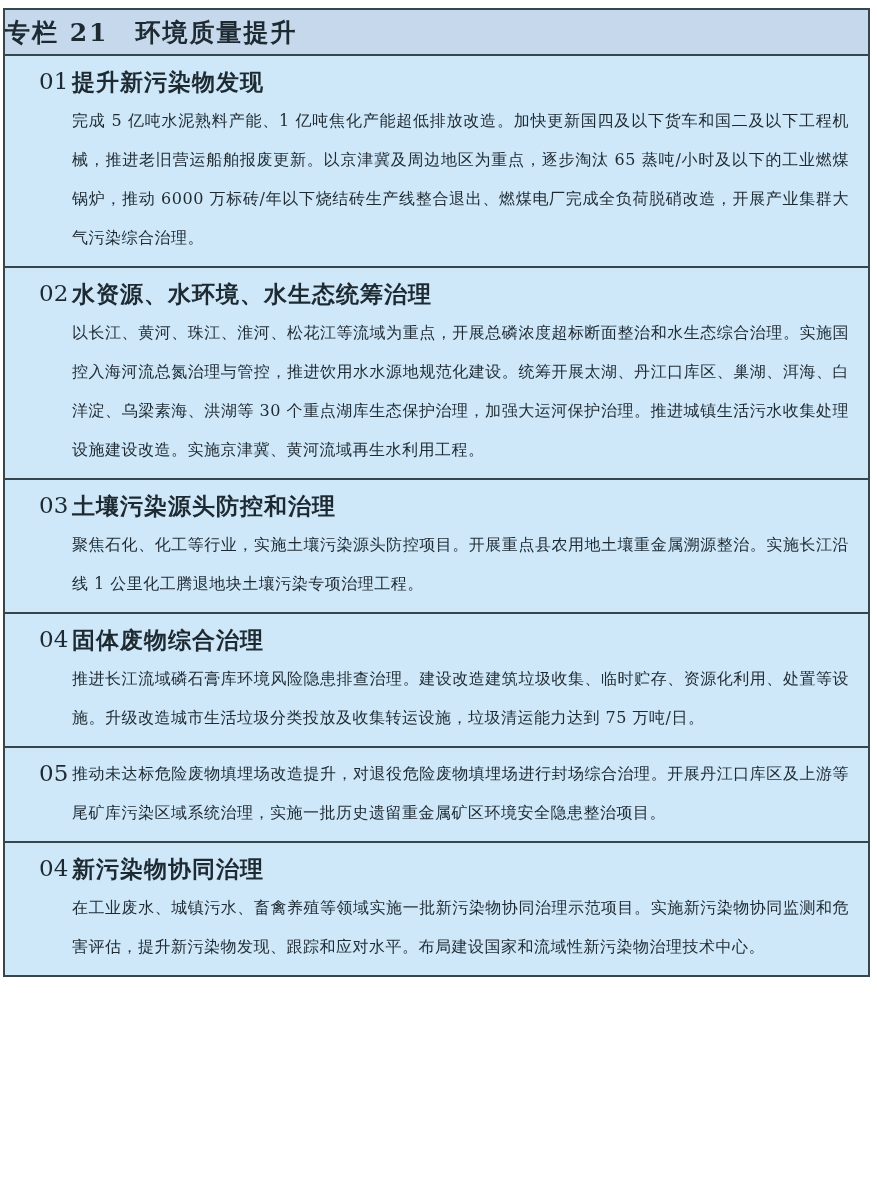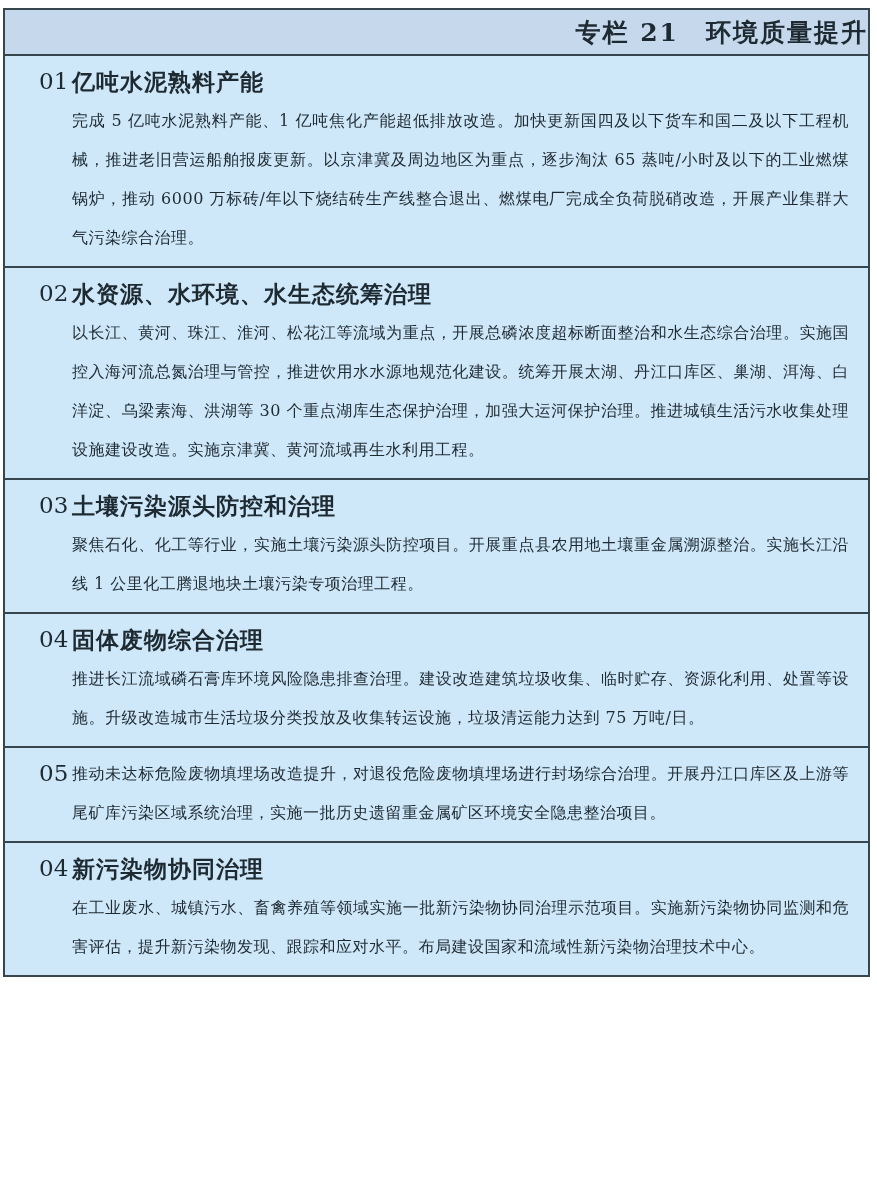--- a/index.html
+++ b/index.html
@@ -21,21 +21,21 @@
     left:3px;top:8px;
     width:867px;
     border:2px solid var(--border);
     box-sizing:border-box;
   }
   .panel-header{
     background:var(--header-bg);
     height:44px;
     display:flex;
     align-items:center;
-    justify-content:flex-end;
+    justify-content:flex-start;
     border-bottom:2px solid var(--border);
   }
   .panel-title{
     font-size:25px;
     font-weight:600;
     letter-spacing:2px;
     white-space:pre;
   }
   .panel-body{
     background:var(--body-bg);
@@ -73,21 +73,21 @@
 <body>
 
 <div class="panel">
   <div class="panel-header">
     <div class="panel-title">专栏 21　环境质量提升</div>
   </div>
   <div class="panel-body">
 
     <div class="section">
       <div class="section-number">01</div>
-      <div class="section-title">亿吨水泥熟料产能</div>
+      <div class="section-title">提升新污染物发现</div>
       <div class="section-body">完成 5 亿吨水泥熟料产能、1 亿吨焦化产能超低排放改造。加快更新国四及以下货车和国二及以下工程机械，推进老旧营运船舶报废更新。以京津冀及周边地区为重点，逐步淘汰 65 蒸吨/小时及以下的工业燃煤锅炉，推动 6000 万标砖/年以下烧结砖生产线整合退出、燃煤电厂完成全负荷脱硝改造，开展产业集群大气污染综合治理。</div>
     </div>
 
     <div class="section">
       <div class="section-number">02</div>
       <div class="section-title">水资源、水环境、水生态统筹治理</div>
       <div class="section-body">以长江、黄河、珠江、淮河、松花江等流域为重点，开展总磷浓度超标断面整治和水生态综合治理。实施国控入海河流总氮治理与管控，推进饮用水水源地规范化建设。统筹开展太湖、丹江口库区、巢湖、洱海、白洋淀、乌梁素海、洪湖等 30 个重点湖库生态保护治理，加强大运河保护治理。推进城镇生活污水收集处理设施建设改造。实施京津冀、黄河流域再生水利用工程。</div>
     </div>
 
     <div class="section">

